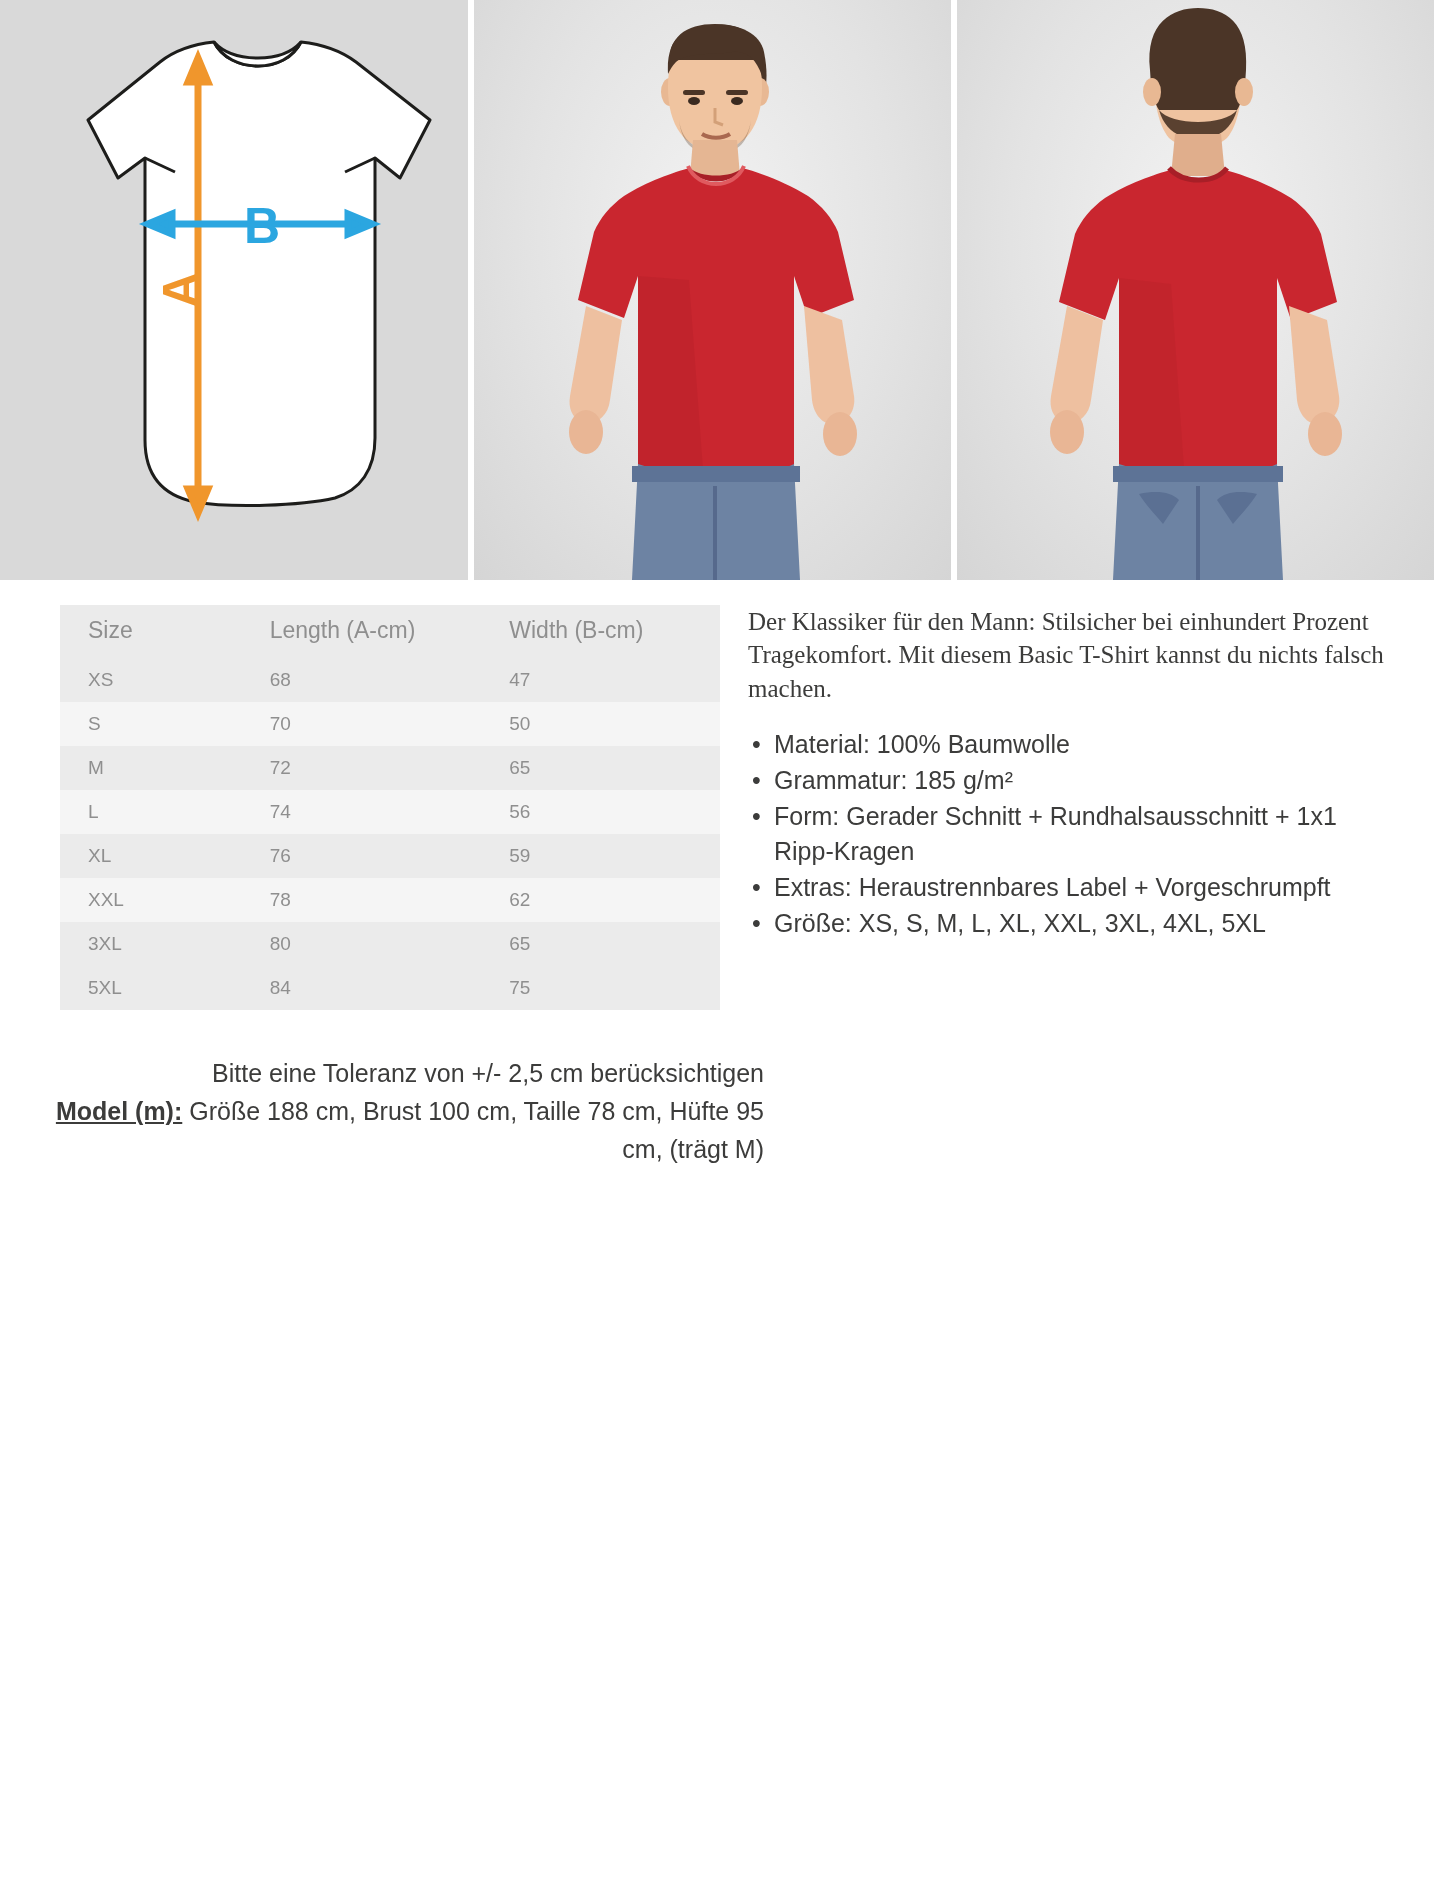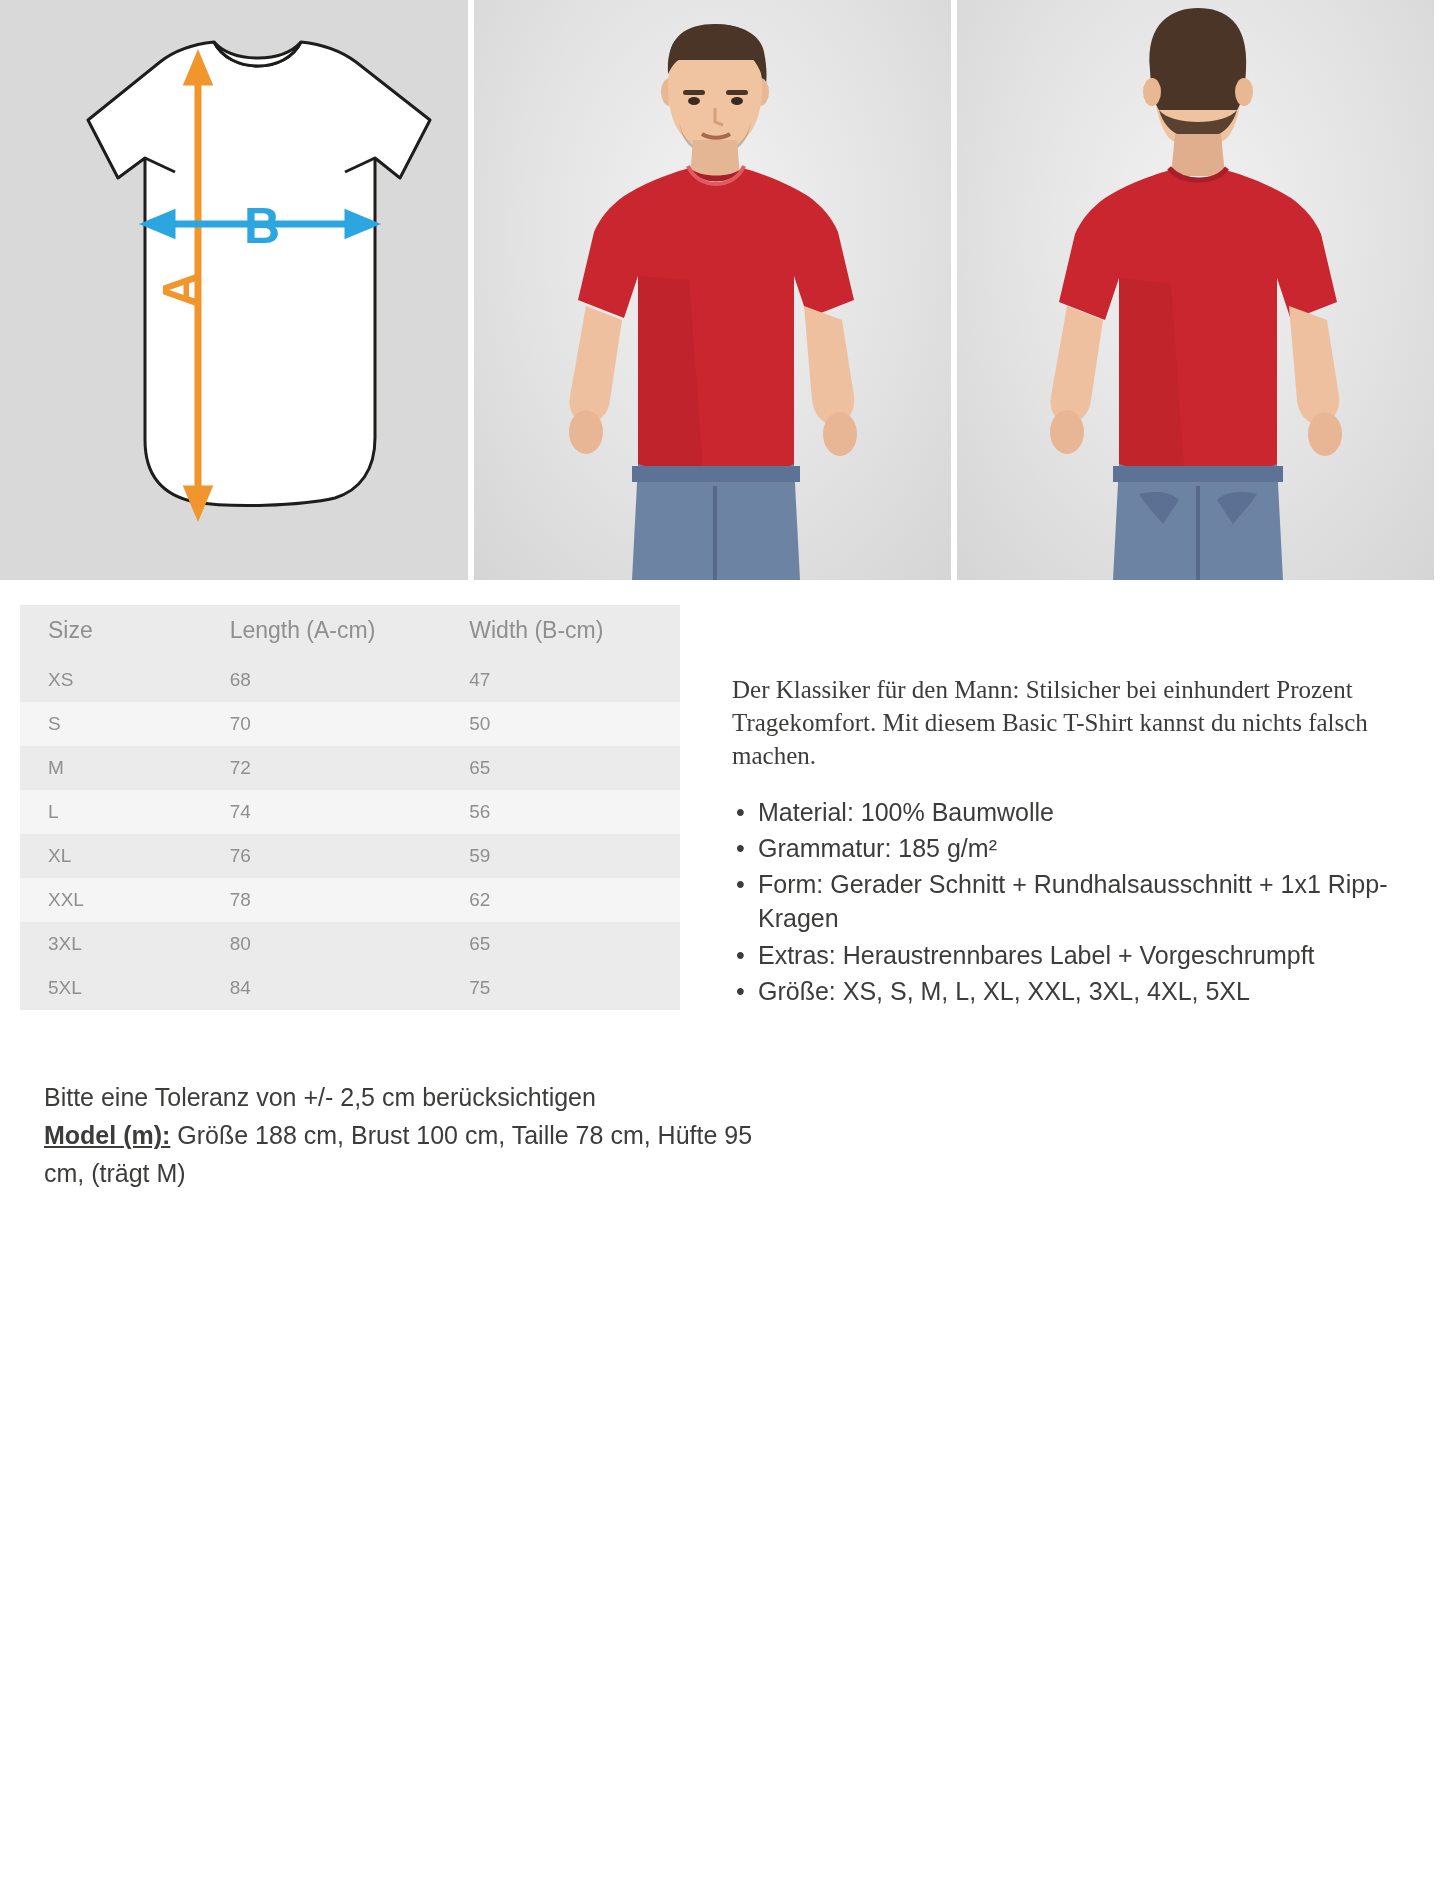--- a/index.html
+++ b/index.html
@@ -46,24 +46,23 @@
   
   .photo-bg {
     position: absolute;
     inset: 0;
     background: radial-gradient(ellipse at 50% 40%, #f2f2f2 0%, #e3e3e3 55%, #d5d5d5 100%);
   }
 
   
   .lower {
     display: flex;
-    padding: 25px 44px 0 20px;
-    gap: 52px;
+    padding: 25px 44px 0 60px;
+    gap: 28px;
     box-sizing: border-box;
-    align-items: flex-end;
   }
   .table-col { width: 660px; flex: none; }
   .desc-col  { flex: 1; }
 
   table.sizes {
     border-collapse: collapse;
     width: 660px;
     font-size: 23px;
     color: #8f8f8f;
   }
@@ -108,25 +107,26 @@
   }
   ul.features li:before {
     content: "\2022";
     position: absolute;
     left: 4px;
     top: 0;
     color: #3c3c3b;
   }
 
   .footnote {
-    padding: 68px 44px 0 44px;
+    padding: 44px 44px 0 44px;
     font-size: 25px;
     line-height: 1.52;
     color: #3c3c3b;
     max-width: 720px;
+    text-align: right;
   }
   .footnote b { font-weight: bold; text-decoration: underline; }
 </style>
 </head>
 <body>
 
 <div class="image-strip">
 
   <div class="img-panel panel-diagram">
     <svg class="tech-svg" width="468" height="580" viewBox="0 0 468 580">

